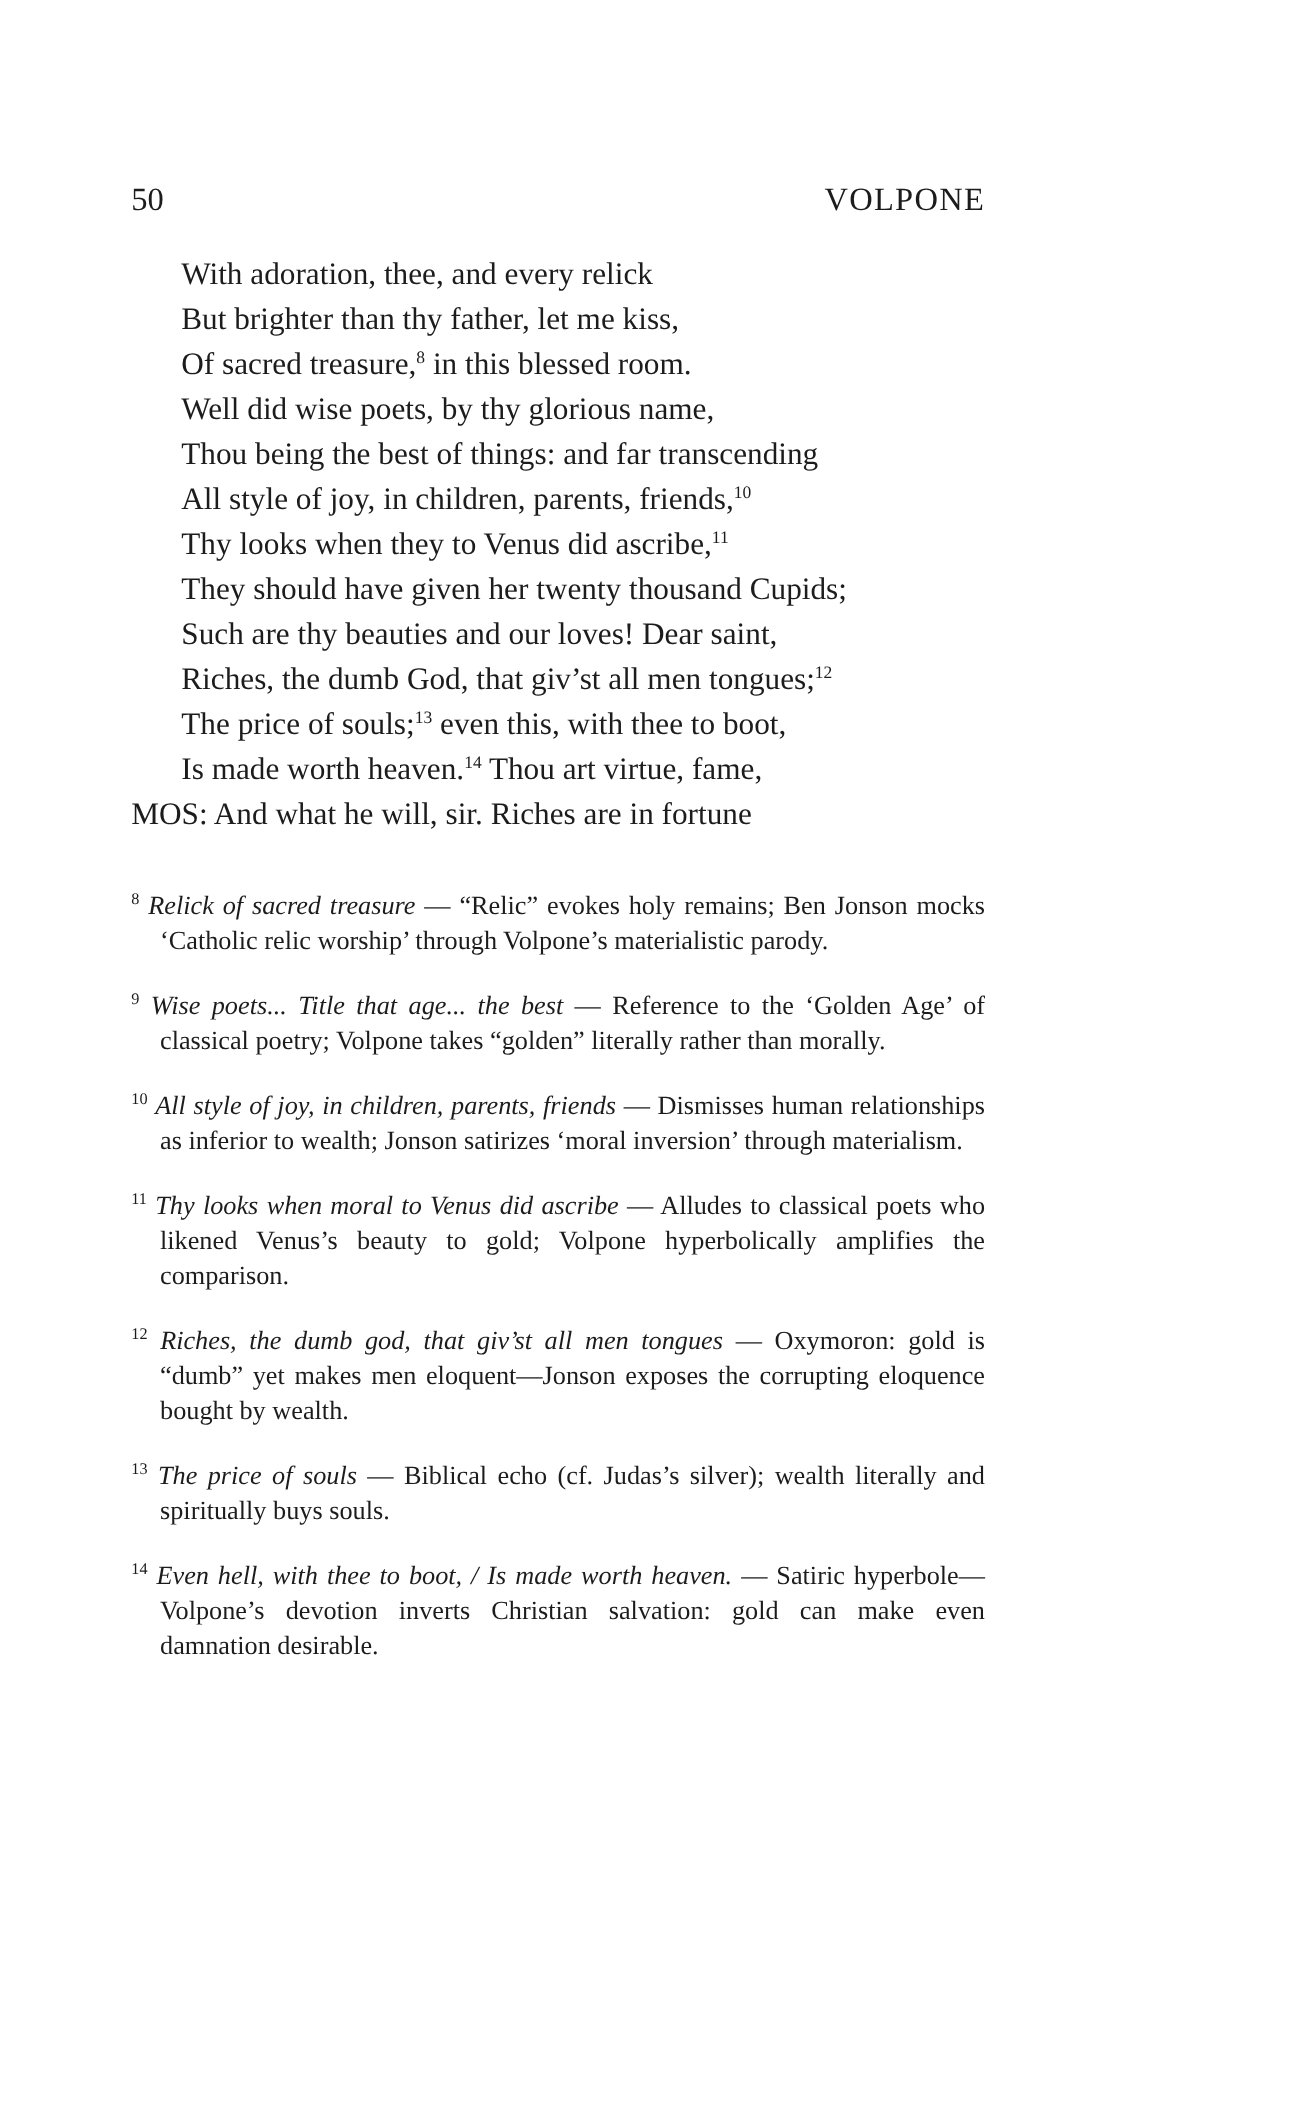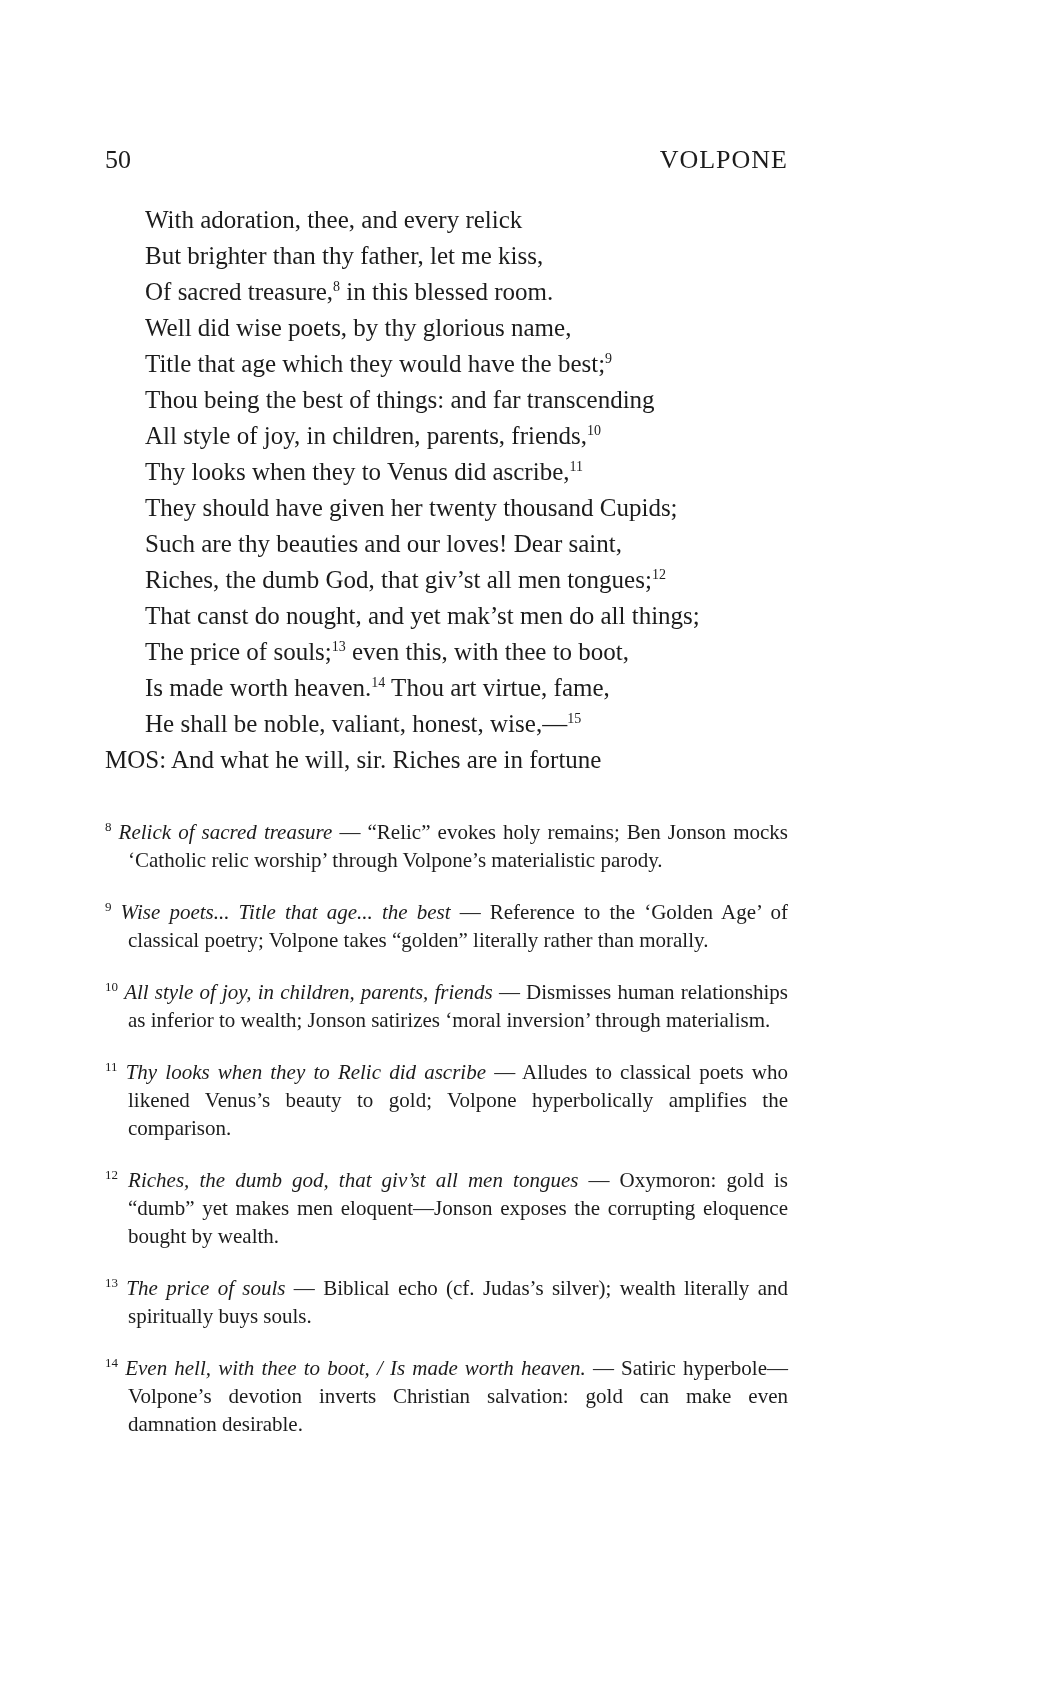--- a/index.html
+++ b/index.html
@@ -80,35 +80,32 @@
 <div class="page">
   <div class="header">
     <span class="page-num">50</span>
     <span class="running-title">VOLPONE</span>
   </div>
   <div class="verse" id="verse">
       <div class="vline"><span>With adoration, thee, and every relick</span></div>
       <div class="vline"><span>But brighter than thy father, let me kiss,</span></div>
       <div class="vline"><span>Of sacred treasure,</span><sup>8</sup><span> in this blessed room.</span></div>
       <div class="vline"><span>Well did wise poets, by thy glorious name,</span></div>
-      <div class="vline"><span>Title that age which they would have the best;</span><sup>9</sup></div>
       <div class="vline"><span>Thou being the best of things: and far transcending</span></div>
       <div class="vline"><span>All style of joy, in children, parents, friends,</span><sup>10</sup></div>
       <div class="vline"><span>Thy looks when they to Venus did ascribe,</span><sup>11</sup></div>
       <div class="vline"><span>They should have given her twenty thousand Cupids;</span></div>
       <div class="vline"><span>Such are thy beauties and our loves! Dear saint,</span></div>
       <div class="vline"><span>Riches, the dumb God, that giv’st all men tongues;</span><sup>12</sup></div>
-      <div class="vline"><span>That canst do nought, and yet mak’st men do all things;</span></div>
       <div class="vline"><span>The price of souls;</span><sup>13</sup><span> even this, with thee to boot,</span></div>
       <div class="vline"><span>Is made worth heaven.</span><sup>14</sup><span> Thou art virtue, fame,</span></div>
-      <div class="vline"><span>He shall be noble, valiant, honest, wise,—</span><sup>15</sup></div>
       <div class="vline noindent"><span>MOS: And what he will, sir. Riches are in fortune</span></div>
     </div>
   <div class="footnotes" id="footnotes">
       <div class="footnote"><sup>8</sup> <i>Relick of sacred treasure</i><span> — “Relic” evokes holy remains; Ben Jonson mocks ‘Catholic relic worship’ through Volpone’s materialistic parody.</span></div>
       <div class="footnote"><sup>9</sup> <i>Wise poets... Title that age... the best</i><span> — Reference to the ‘Golden Age’ of classical poetry; Volpone takes “golden” literally rather than morally.</span></div>
       <div class="footnote"><sup>10</sup> <i>All style of joy, in children, parents, friends</i><span> — Dismisses human relationships as inferior to wealth; Jonson satirizes ‘moral inversion’ through materialism.</span></div>
-      <div class="footnote"><sup>11</sup> <i>Thy looks when they to Relic did ascribe</i><span> — Alludes to classical poets who likened Venus’s beauty to gold; Volpone hyperbolically amplifies the comparison.</span></div>
+      <div class="footnote"><sup>11</sup> <i>Thy looks when moral to Venus did ascribe</i><span> — Alludes to classical poets who likened Venus’s beauty to gold; Volpone hyperbolically amplifies the comparison.</span></div>
       <div class="footnote"><sup>12</sup> <i>Riches, the dumb god, that giv’st all men tongues</i><span> — Oxymoron: gold is “dumb” yet makes men eloquent—Jonson exposes the corrupting eloquence bought by wealth.</span></div>
       <div class="footnote"><sup>13</sup> <i>The price of souls</i><span> — Biblical echo (cf. Judas’s silver); wealth literally and spiritually buys souls.</span></div>
       <div class="footnote"><sup>14</sup> <i>Even hell, with thee to boot, / Is made worth heaven.</i><span> — Satiric hyperbole—Volpone’s devotion inverts Christian salvation: gold can make even damnation desirable.</span></div>
     </div>
 </div>
 
 </body></html>

